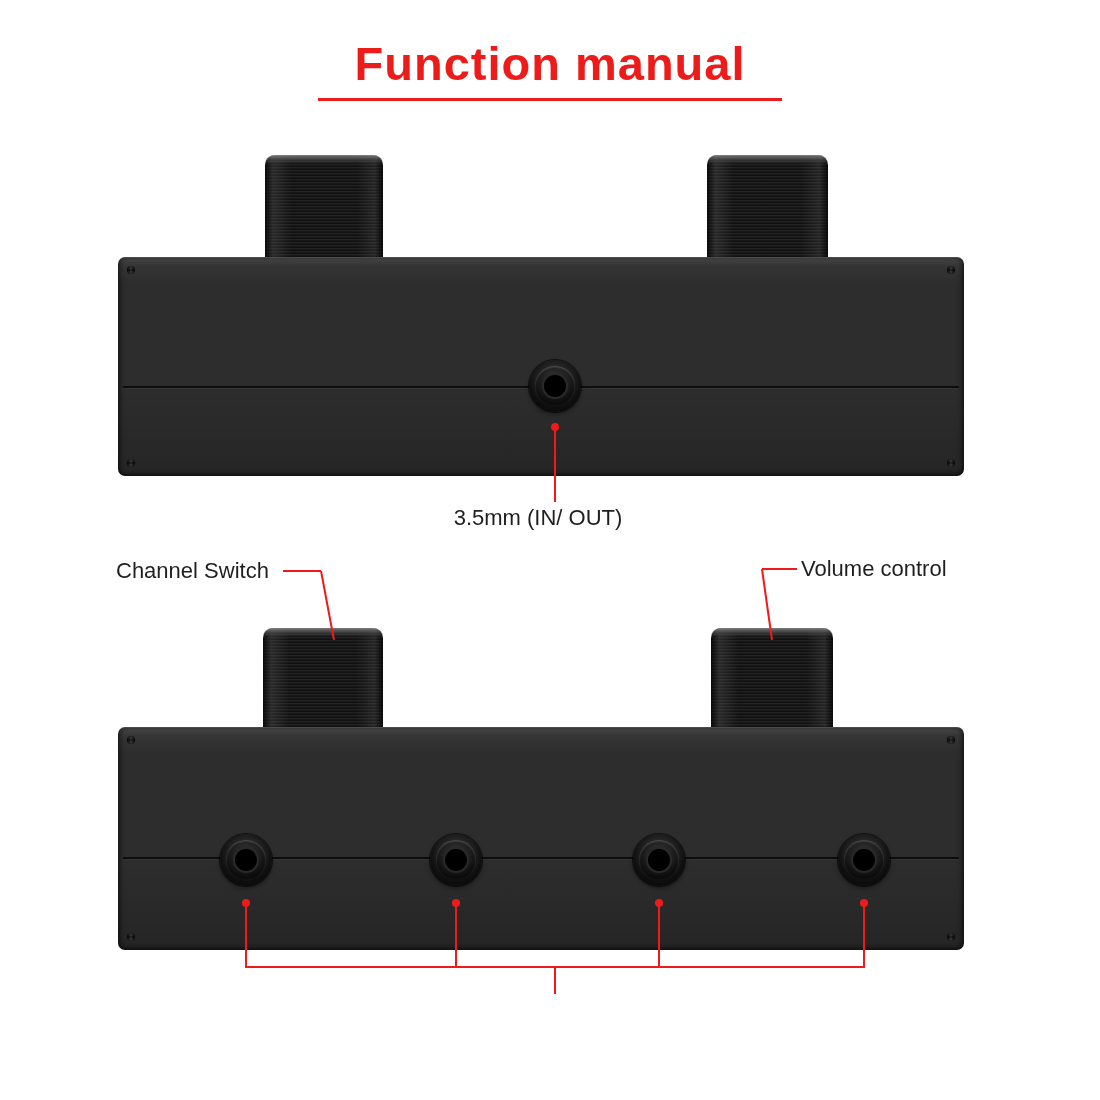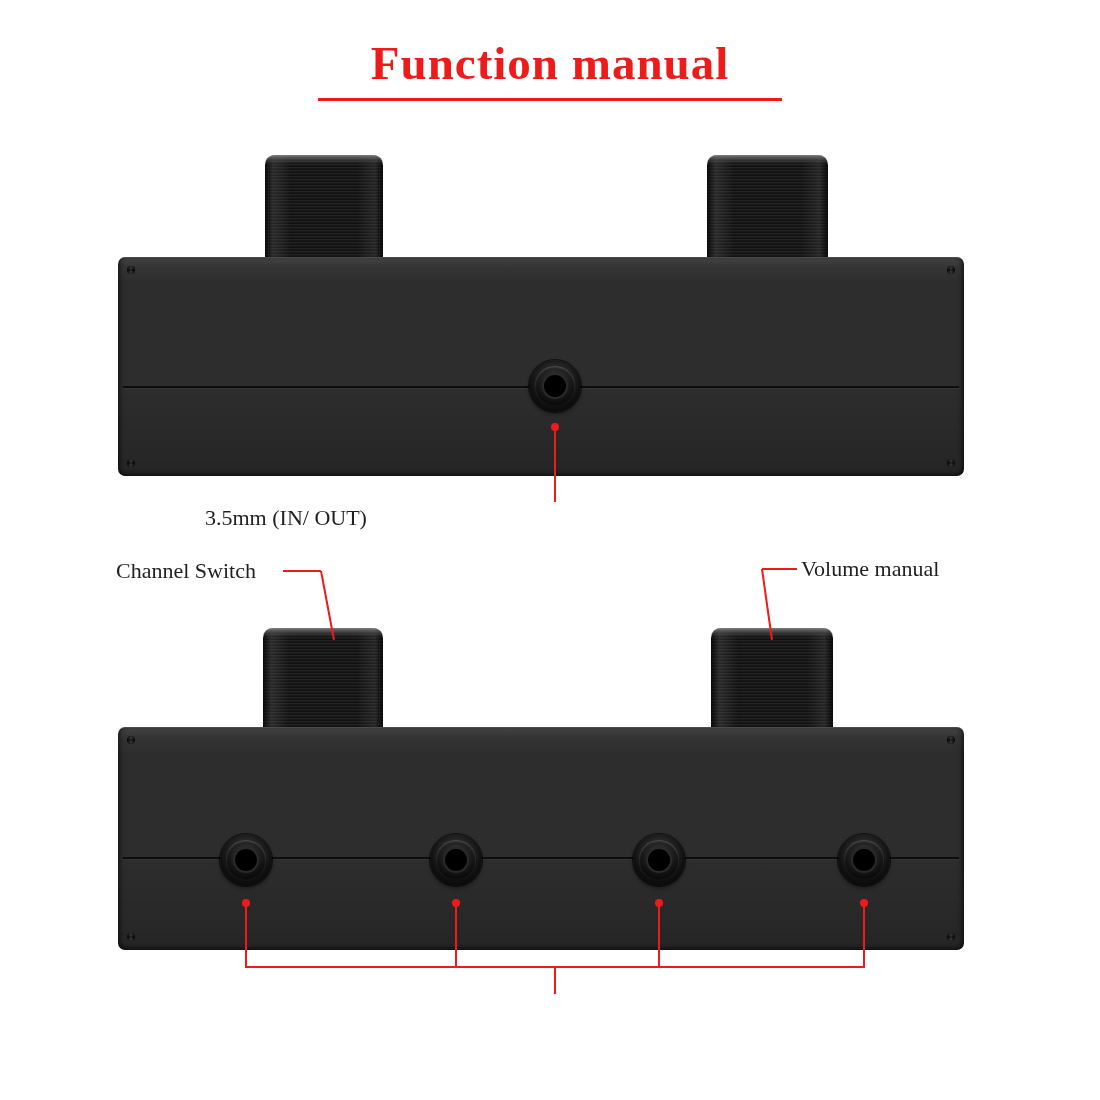--- a/index.html
+++ b/index.html
@@ -1,19 +1,19 @@
 <!DOCTYPE html>
 <html style="--accent-red: #ee1b1b; --device-body: #2d2d2d; --knob-black: #151515; --label-text: #1f1f1f;"><head>
 <meta charset="utf-8">
 <style>
   * { margin:0; padding:0; box-sizing:border-box; }
   html,body { background:#ffffff; }
   body { font-family:"Liberation Sans", sans-serif; }
 
-  .page { position:relative; width:1100px; height:1100px; background:#fff; overflow:hidden;font-family:Liberation Serif, serif; }
+  .page { position:relative; width:1100px; height:1100px; background:#fff; overflow:hidden; }
 
   .title {
     position:absolute; top:36px; left:0; width:100%;
     text-align:center; font-size:47px; font-weight:bold; letter-spacing:1px;
     color:var(--accent-red,#e11);
   }
   .underline {
     position:absolute; top:98px; left:318px; width:464px; height:3px;
     background:var(--accent-red,#e11);
   }
@@ -68,21 +68,21 @@
   .jack::after {
     content:""; position:absolute; inset:15px; border-radius:50%;
     background:#000; box-shadow:0 0 0 2px #2a2a2a;
   }
 
   
   .label {
     position:absolute; font-size:22px; color:var(--label-text,#222);
     white-space:nowrap;
   }
-  .label.centered { left:205px; width:700px; text-align:left; }
+  .label.centered { left:188px; width:700px; text-align:center; }
 
   
   .ann-svg { position:absolute; left:0; top:0; pointer-events:none; }
   .ln  { stroke:var(--accent-red,#e11); stroke-width:2; }
   .dot { fill:var(--accent-red,#e11); }
 </style>
 </head>
 <body>
 
 <div class="page">
@@ -100,21 +100,21 @@
       <div class="screw" style="right:9px; top:9px"></div>
       <div class="screw" style="left:9px; bottom:9px"></div>
       <div class="screw" style="right:9px; bottom:9px"></div>
       <div class="jack" style="left:411px; top:103px"></div>
     </div>
   </div>
 
   <div class="label centered" style="top:505px">3.5mm (IN/ OUT)</div>
 
   <div class="label" style="left:116px; top:558px">Channel Switch</div>
-  <div class="label" style="left:801px; top:556px">Volume manual</div>
+  <div class="label" style="left:801px; top:556px">Volume control</div>
 
   <div>
     <div class="knob" style="left:263px; top:628px; width:120px; height:110px"></div>
     <div class="knob" style="left:711px; top:628px; width:122px; height:110px"></div>
 
     <div class="dev-body" style="left:118px; top:727px; width:846px; height:223px">
       <div class="seam" style="top:130px"></div>
       <div class="screw" style="left:9px; top:9px"></div>
       <div class="screw" style="right:9px; top:9px"></div>
       <div class="screw" style="left:9px; bottom:9px"></div>

